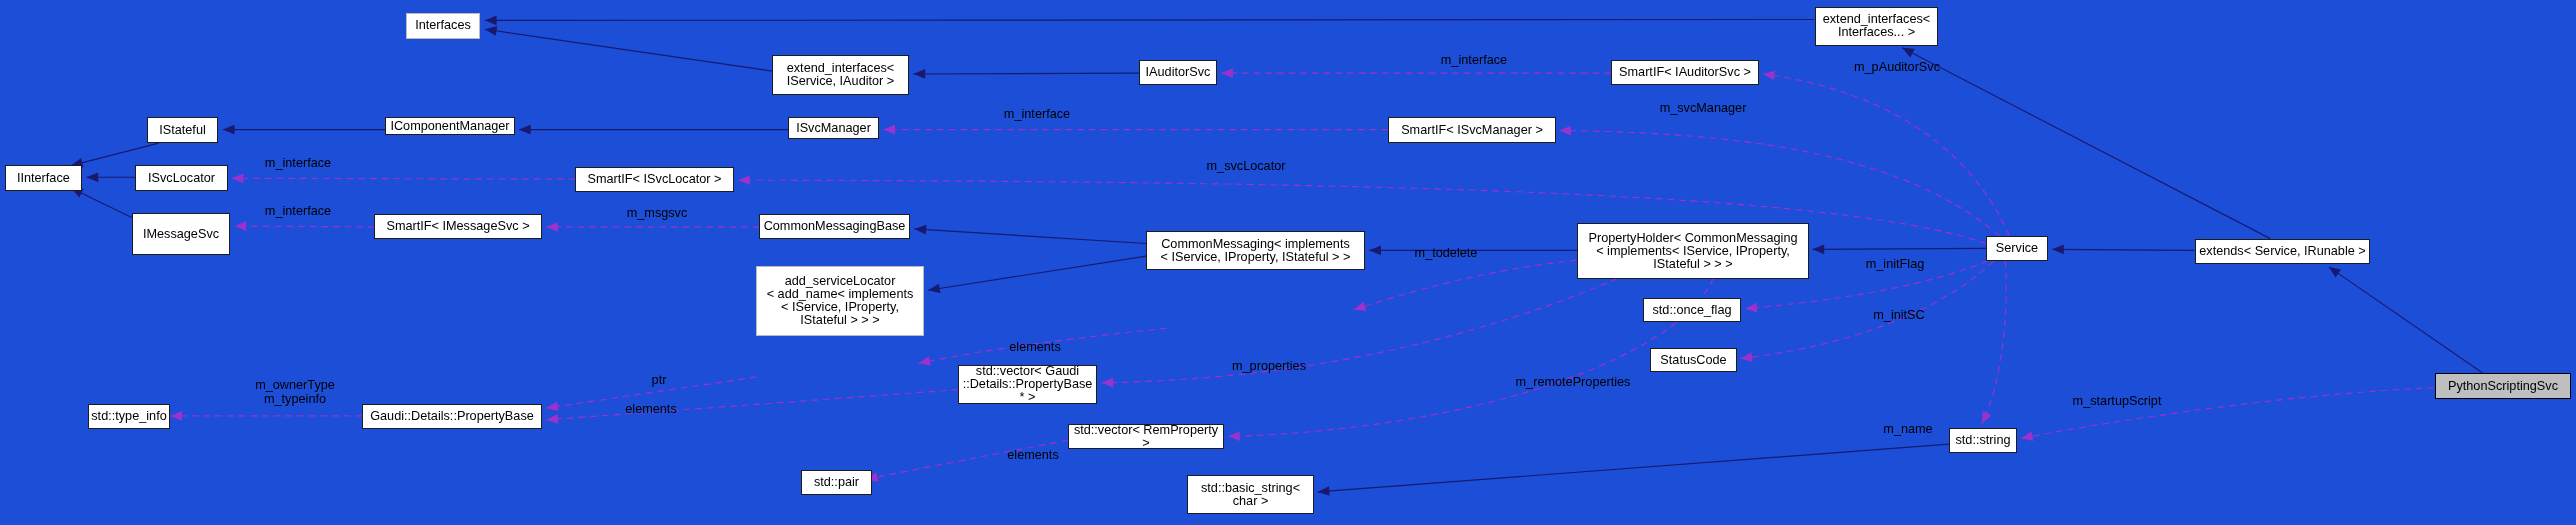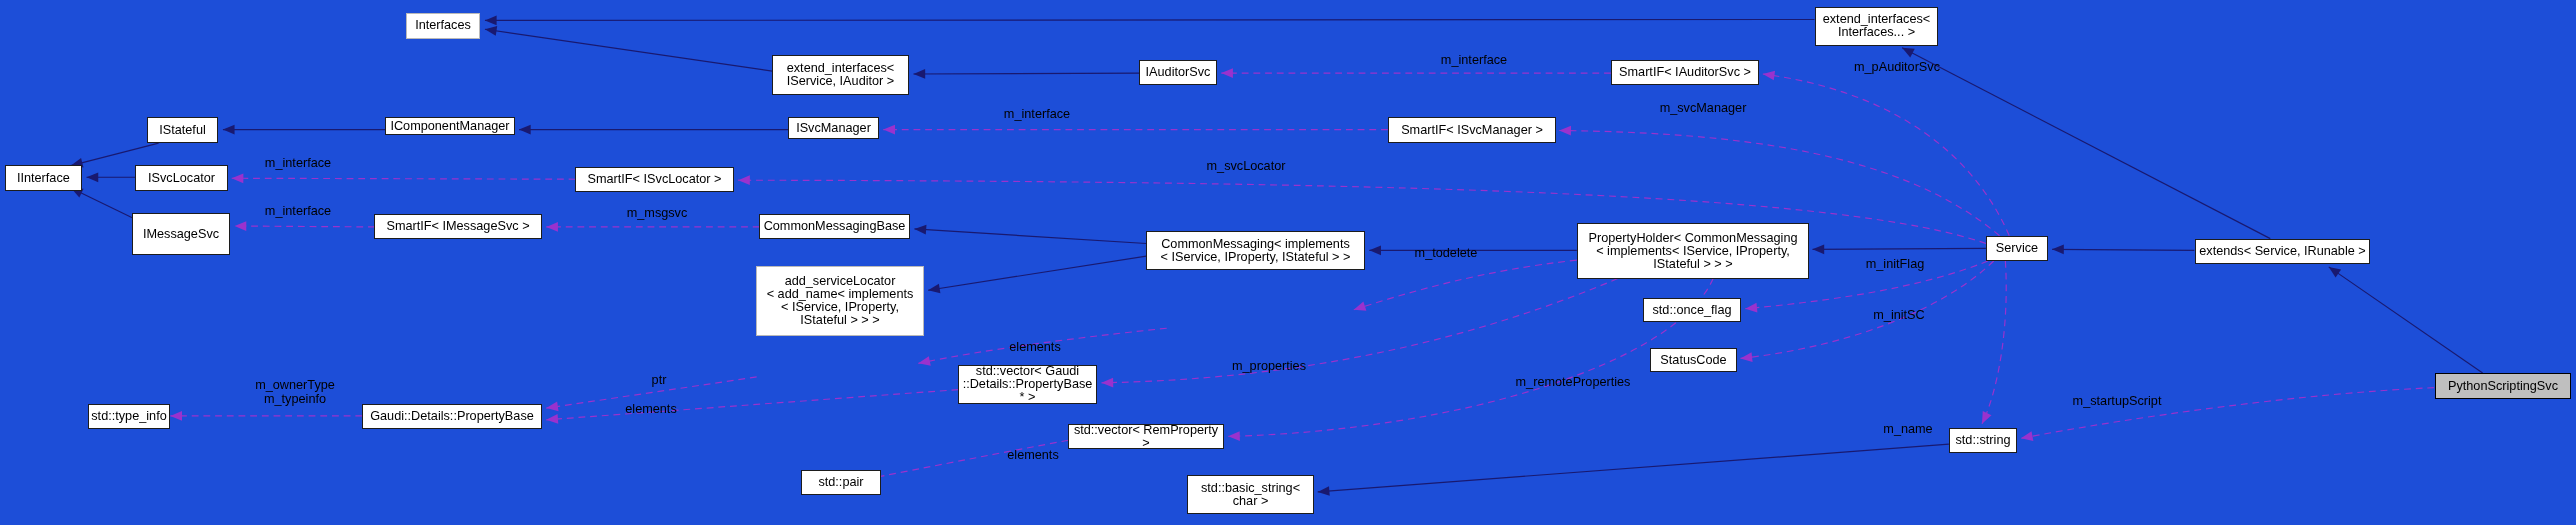--- a/index.html
+++ b/index.html
@@ -101,21 +101,21 @@
 IStateful &gt; &gt; &gt;</div>
   <div class="node" style="left:1986px;top:236px;width:62px;height:25px">Service</div>
   <div class="node" style="left:2195px;top:239px;width:175px;height:25px">extends&lt; Service, IRunable &gt;</div>
   <div class="node highlight" style="left:2435px;top:373px;width:136px;height:26px">PythonScriptingSvc</div>
   <div class="node" style="left:1643px;top:298px;width:98px;height:24.4px">std::once_flag</div>
   <div class="node" style="left:1650px;top:348px;width:87px;height:24.4px">StatusCode</div>
   <div class="node" style="left:1949px;top:428px;width:68px;height:25px">std::string</div>
   <div class="node" style="left:958px;top:365px;width:139px;height:39px">std::vector&lt; Gaudi
 ::Details::PropertyBase * &gt;</div>
   <div class="node" style="left:1068px;top:424px;width:156px;height:25px">std::vector&lt; RemProperty &gt;</div>
-  <div class="node" style="left:801px;top:470px;width:80px;height:25px">std::pair</div>
+  <div class="node" style="left:801px;top:470px;width:71px;height:25px">std::pair</div>
   <div class="node" style="left:1187px;top:475px;width:127px;height:39px">std::basic_string&lt;
 char &gt;</div>
   <div class="node" style="left:88px;top:404px;width:82px;height:25px">std::type_info</div>
   <div class="node" style="left:362px;top:404px;width:180px;height:25px">Gaudi::Details::PropertyBase</div>
 
   <div class="elabel" style="left:1474px;top:61px">m_interface</div>
   <div class="elabel" style="left:1897px;top:68px">m_pAuditorSvc</div>
   <div class="elabel" style="left:1037px;top:115px">m_interface</div>
   <div class="elabel" style="left:1703px;top:109px">m_svcManager</div>
   <div class="elabel" style="left:298px;top:164px">m_interface</div>

